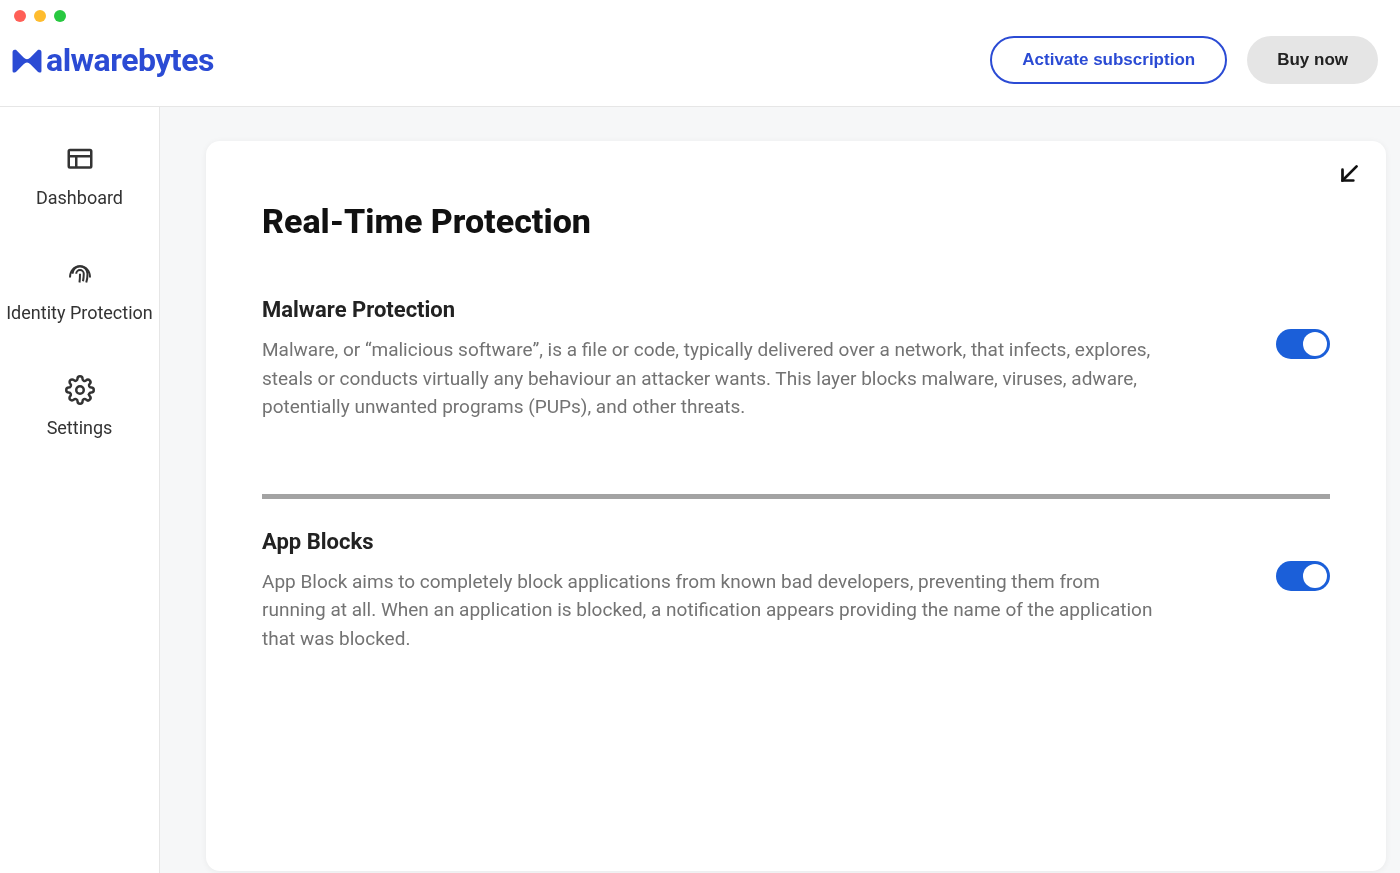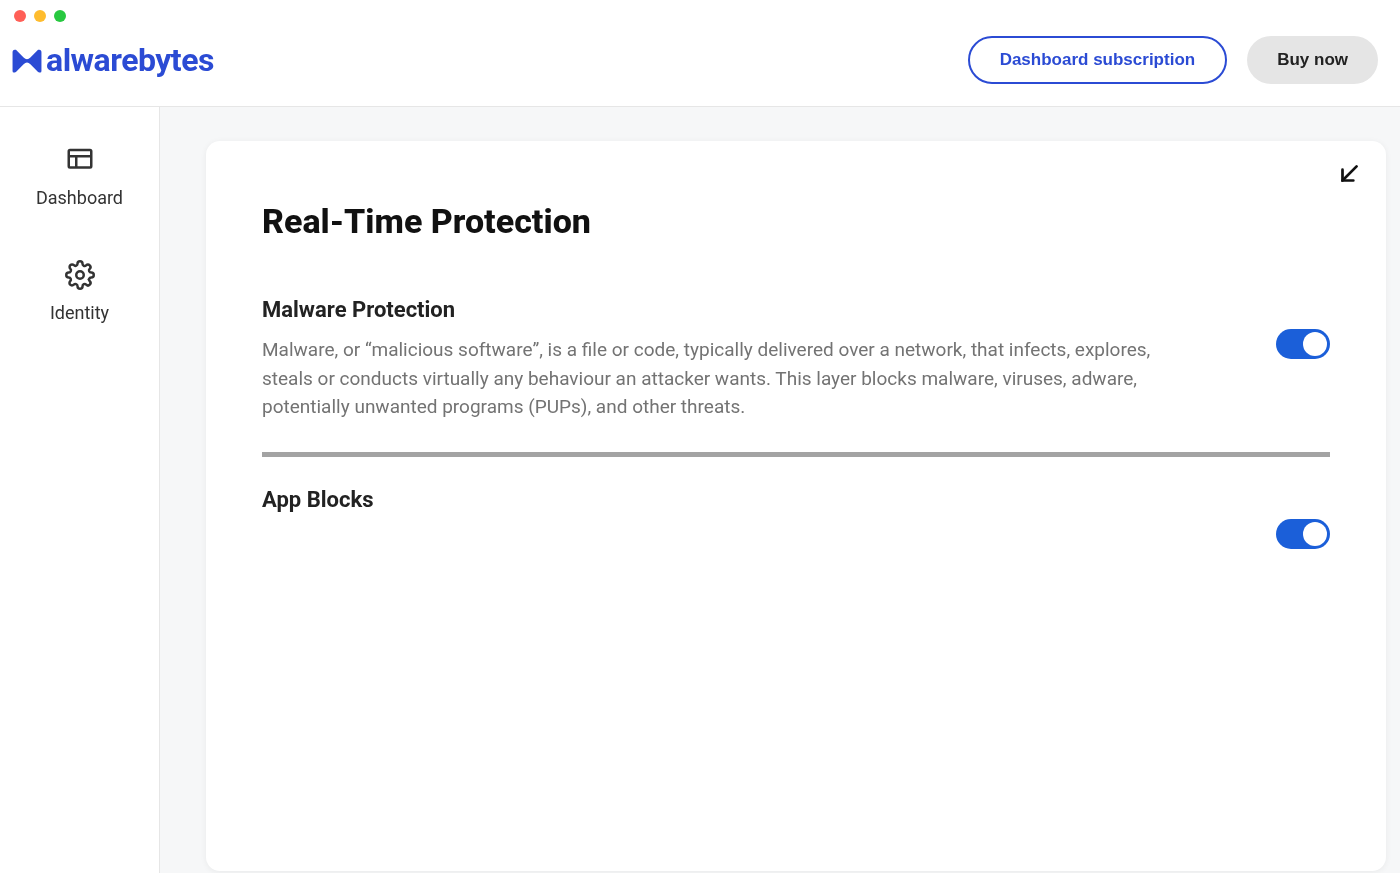--- a/index.html
+++ b/index.html
@@ -140,20 +140,21 @@
       font-weight: 800;
       color: #111;
       margin-bottom: 56px;
     }
     .setting-row {
       display: flex;
       align-items: flex-start;
       justify-content: flex-end;
       gap: 56px;
       padding: 0 0 30px 0;
+      margin-top: 42px;
     }
     .setting-row + .setting-row {
       border-top: 5px solid #a3a3a3;
       padding-top: 30px;
     }
     .setting-text {
       flex: 1;
     }
     .setting-title {
       font-size: 22px;
@@ -198,45 +199,54 @@
 </div>
 
 <div class="top-bar">
   <div class="logo">
     <svg viewBox="0 0 40 34">
       <path d="M3 30 L3 8 Q3 4 7 5 L16 14 Q20 18 24 14 L33 5 Q37 4 37 8 L37 30 Q37 33 33 31 L24 22 Q20 18 16 22 L7 31 Q3 33 3 30 Z" fill="#2b4bd4"></path>
     </svg>
     <span>alwarebytes</span>
   </div>
   <div class="top-actions">
-    <button class="btn-activate">Dashboard subscription</button>
+    <button class="btn-activate">Activate subscription</button>
     <button class="btn-buy">Buy now</button>
   </div>
 </div>
 
 <div class="body-area">
 
   <div class="sidebar">
 
     <div class="sidebar-item">
       <svg class="sidebar-icon" viewBox="0 0 24 24" fill="none" stroke="currentColor" stroke-width="2">
         <rect x="3" y="4" width="18" height="14" rx="1"></rect>
         <line x1="3" y1="9" x2="21" y2="9"></line>
         <line x1="9" y1="9" x2="9" y2="18"></line>
       </svg>
       <span class="label">Dashboard</span>
     </div>
 
+    <div class="sidebar-item">
+      <svg class="sidebar-icon" viewBox="0 0 24 24" fill="none" stroke="currentColor" stroke-width="1.6">
+        <path d="M6 11a6 6 0 0 1 12 0c0 4-1 7-1 7"></path>
+        <path d="M9 11a3 3 0 0 1 6 0c0 3-.6 6-.6 6"></path>
+        <path d="M12 11c0 4-.4 7-.4 7"></path>
+        <path d="M4 14c0-5 3-9 8-9s8 4 8 9"></path>
+      </svg>
+      <span class="label" style="white-space: pre-line;">Identity Protection</span>
+    </div>
 
     <div class="sidebar-item">
       <svg class="sidebar-icon" viewBox="0 0 24 24" fill="none" stroke="currentColor" stroke-width="2">
         <circle cx="12" cy="12" r="3"></circle>
         <path d="M19.4 15a1.7 1.7 0 0 0 .34 1.87l.06.06a2 2 0 1 1-2.83 2.83l-.06-.06a1.7 1.7 0 0 0-1.87-.34 1.7 1.7 0 0 0-1 1.56V21a2 2 0 1 1-4 0v-.09a1.7 1.7 0 0 0-1.11-1.56 1.7 1.7 0 0 0-1.87.34l-.06.06a2 2 0 1 1-2.83-2.83l.06-.06a1.7 1.7 0 0 0 .34-1.87 1.7 1.7 0 0 0-1.56-1H3a2 2 0 1 1 0-4h.09a1.7 1.7 0 0 0 1.56-1.11 1.7 1.7 0 0 0-.34-1.87l-.06-.06a2 2 0 1 1 2.83-2.83l.06.06a1.7 1.7 0 0 0 1.87.34H9a1.7 1.7 0 0 0 1-1.56V3a2 2 0 1 1 4 0v.09a1.7 1.7 0 0 0 1 1.56 1.7 1.7 0 0 0 1.87-.34l.06-.06a2 2 0 1 1 2.83 2.83l-.06.06a1.7 1.7 0 0 0-.34 1.87V9a1.7 1.7 0 0 0 1.56 1H21a2 2 0 1 1 0 4h-.09a1.7 1.7 0 0 0-1.56 1z"></path>
       </svg>
-      <span class="label">Identity</span>
+      <span class="label">Settings</span>
     </div>
 
   </div>
 
   <div class="content-wrap">
     <div class="panel">
 
       <svg class="collapse-icon" viewBox="0 0 24 24" fill="none" stroke="currentColor" stroke-width="2.5" stroke-linecap="round">
         <line x1="19" y1="5" x2="6" y2="18"></line>
         <polyline points="6 8 6 18 16 18"></polyline>
@@ -248,20 +258,21 @@
         <div class="setting-text">
           <div class="setting-title">Malware Protection</div>
           <div class="setting-desc">Malware, or “malicious software”, is a file or code, typically delivered over a network, that infects, explores, steals or conducts virtually any behaviour an attacker wants. This layer blocks malware, viruses, adware, potentially unwanted programs (PUPs), and other threats.</div>
         </div>
         <div class="toggle"></div>
       </div>
 
       <div class="setting-row">
         <div class="setting-text">
           <div class="setting-title">App Blocks</div>
+          <div class="setting-desc">App Block aims to completely block applications from known bad developers, preventing them from running at all. When an application is blocked, a notification appears providing the name of the application that was blocked.</div>
         </div>
         <div class="toggle"></div>
       </div>
 
     </div>
   </div>
 
 </div>
 
 </body></html>

